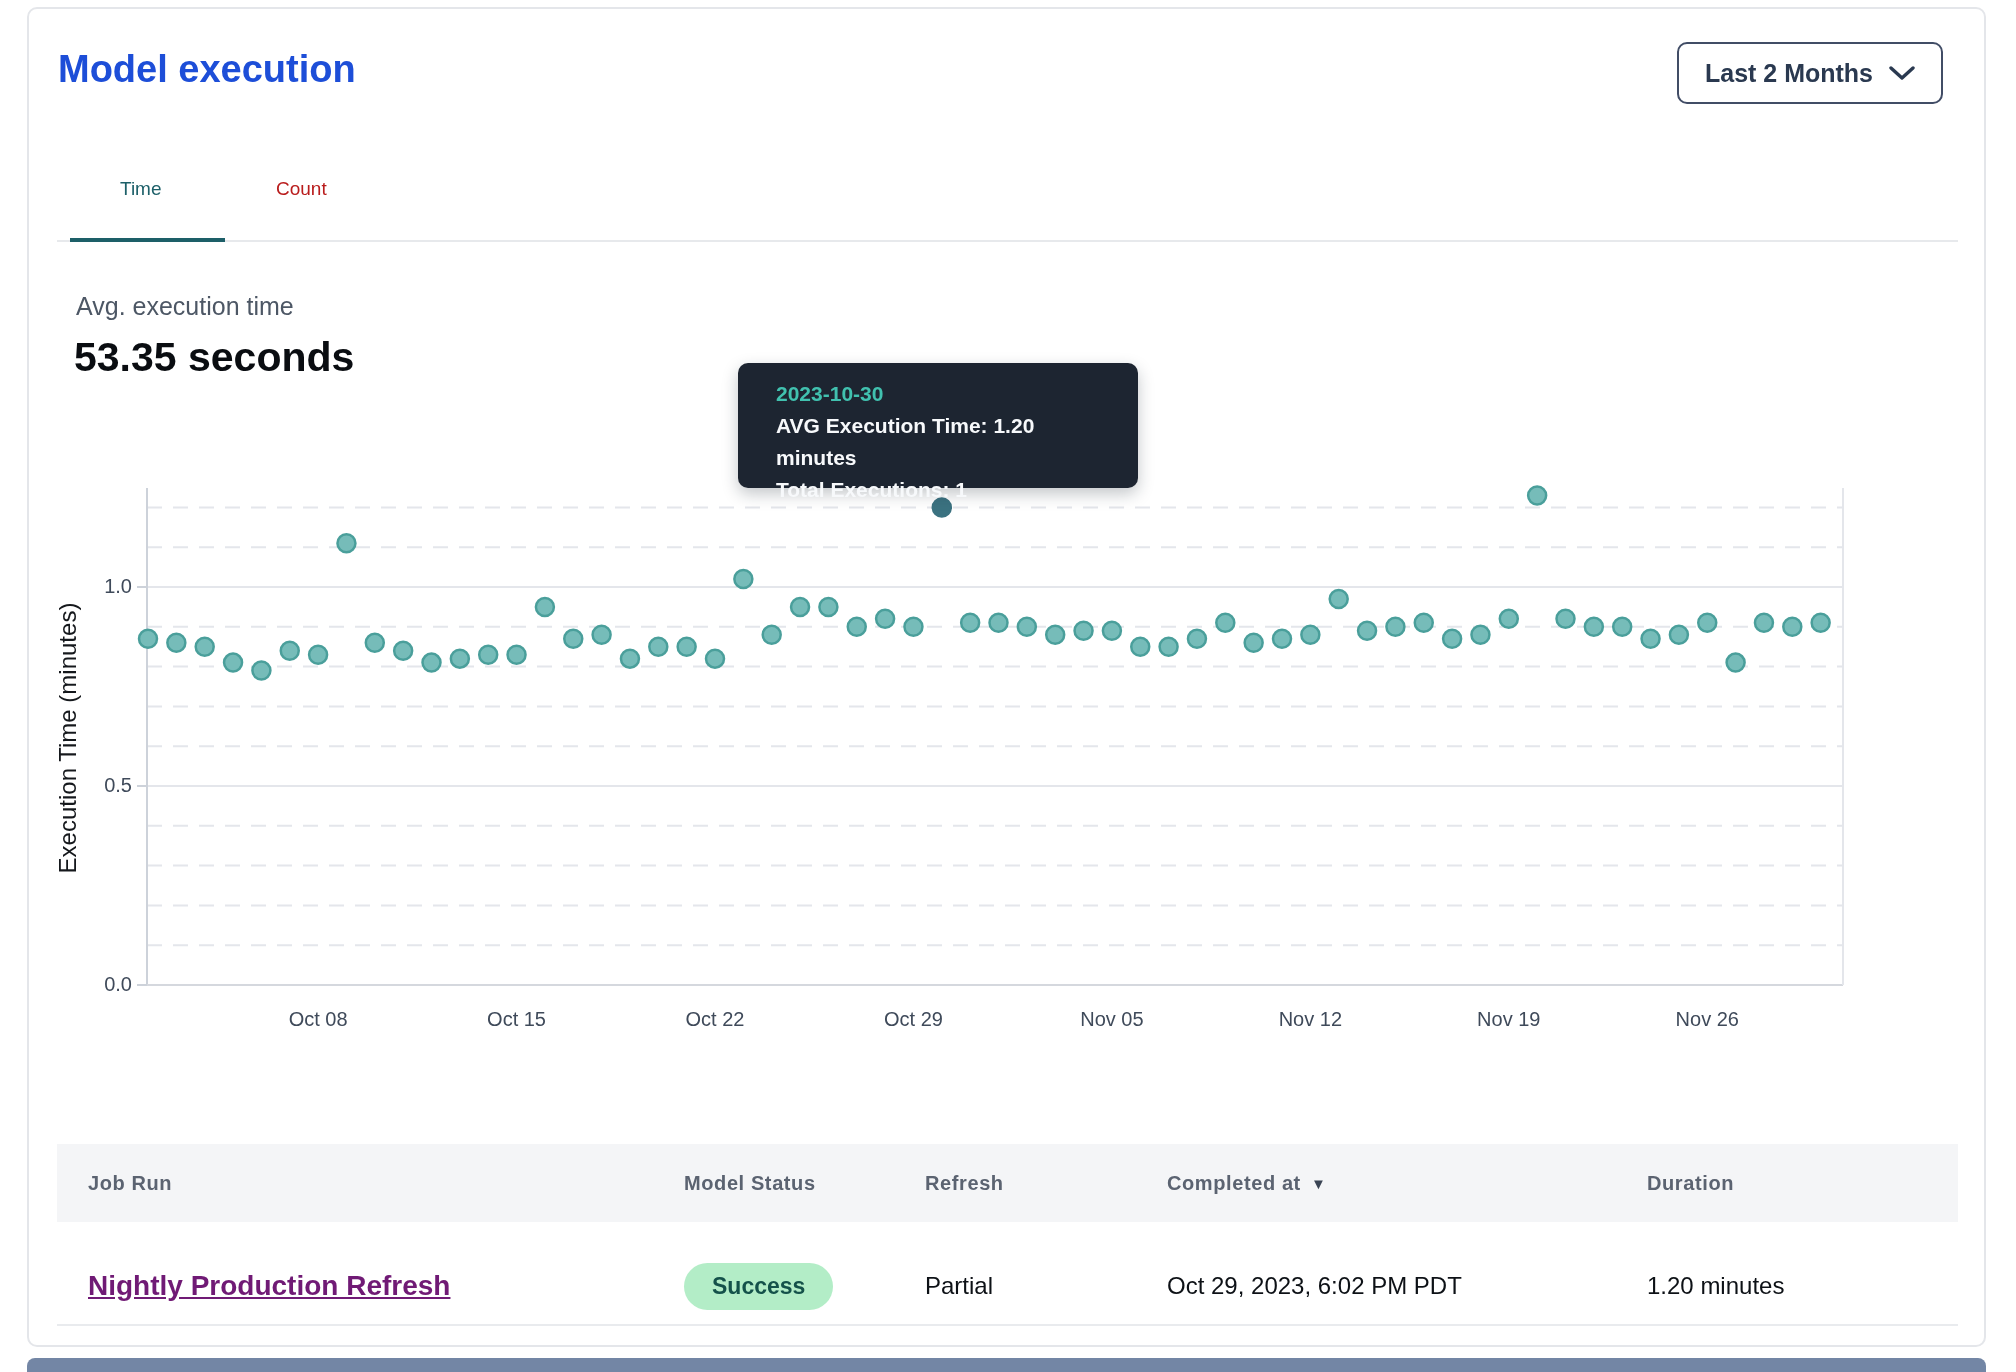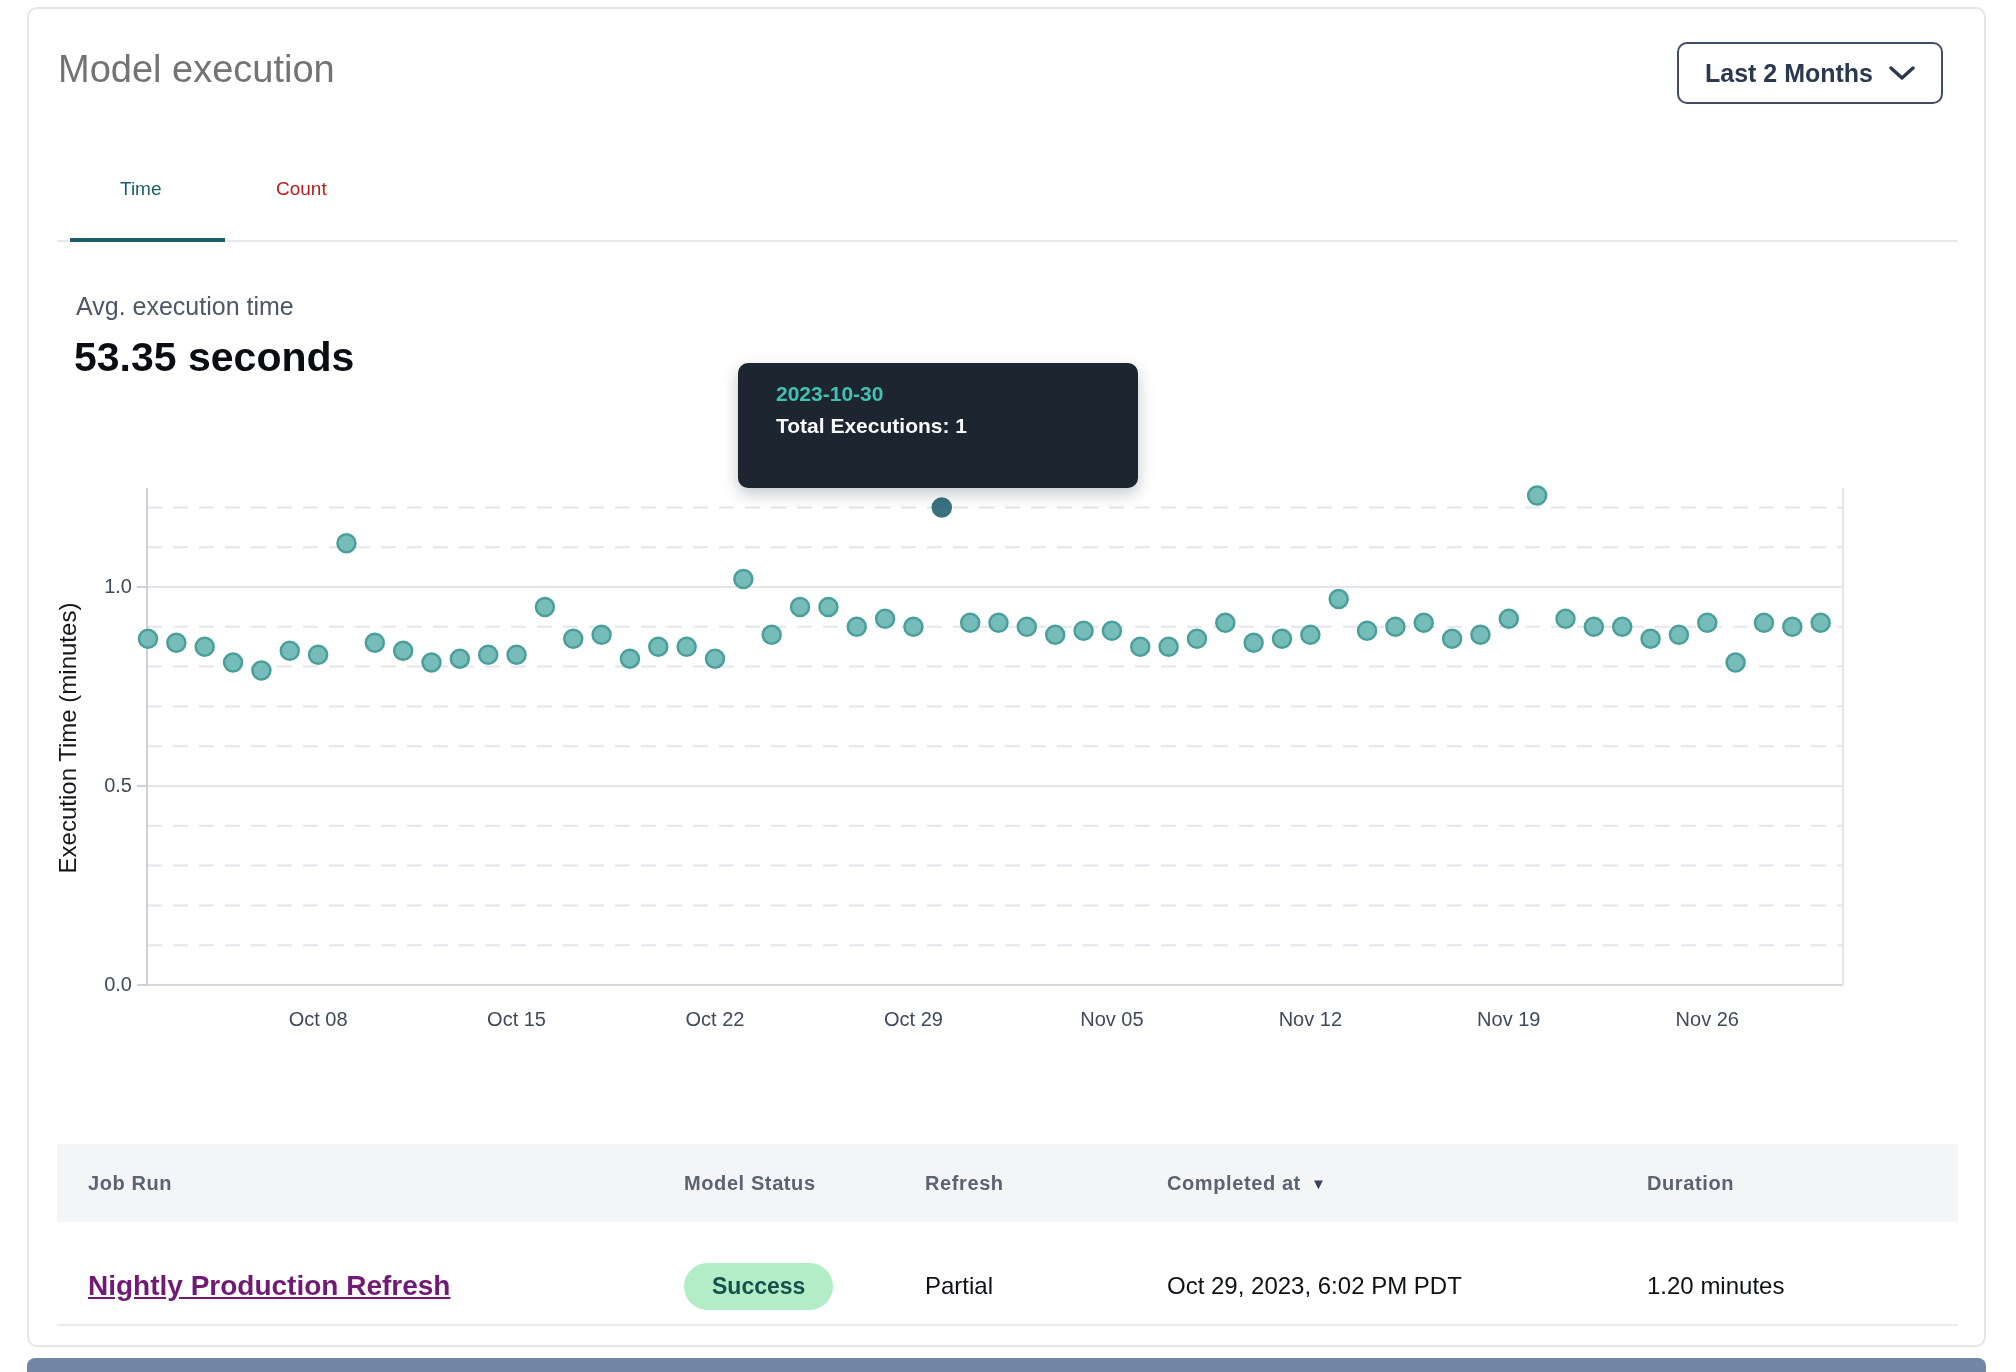--- a/index.html
+++ b/index.html
@@ -10,21 +10,21 @@
   }
   .card{
     position:absolute;left:27px;top:7px;width:1959px;height:1340px;
     background:#ffffff;border:2px solid #e4e6ea;border-radius:10px;box-sizing:border-box;
   }
   .next-card-edge{
     position:absolute;left:27px;top:1358px;width:1959px;height:14px;
     background:#7386a5;border-radius:8px 8px 0 0;
   }
   .title{
-    position:absolute;left:58px;top:48px;font-size:38px;font-weight:400;color:#737373;
+    position:absolute;left:58px;top:48px;font-size:38px;font-weight:700;color:#1d4ed8;
   }
   .range-btn{
     position:absolute;left:1677px;top:42px;width:266px;height:62px;box-sizing:border-box;
     border:2px solid #414d66;border-radius:10px;background:#fff;
     display:flex;align-items:center;justify-content:center;gap:16px;cursor:pointer;
   }
   .range-btn span{font-size:25px;font-weight:600;color:#2a3950;}
   .tab{position:absolute;top:178px;font-size:19px;font-weight:400;cursor:pointer;}
   .tab-time{left:120px;color:#1d6069;}
   .tab-count{left:276px;color:#b91c1c;}
@@ -85,20 +85,21 @@
 <div class="tab tab-time">Time</div>
 <div class="tab tab-count">Count</div>
 <div class="tabs-hairline"></div>
 <div class="tab-underline"></div>
 
 <div class="metric-label">Avg. execution time</div>
 <div class="metric-value">53.35 seconds</div>
 
 <div class="tooltip">
   <div class="tt-date">2023-10-30</div>
+  <div class="tt-line">AVG Execution Time: 1.20 minutes</div>
   <div class="tt-line">Total Executions: 1</div>
 </div>
 
 <svg id="chart-svg" width="2016" height="1372" viewBox="0 0 2016 1372">
     <line x1="147" y1="945.2" x2="1843" y2="945.2" stroke="#e4e6eb" stroke-width="2" stroke-dasharray="15 11"></line>
     <line x1="147" y1="905.4" x2="1843" y2="905.4" stroke="#e4e6eb" stroke-width="2" stroke-dasharray="15 11"></line>
     <line x1="147" y1="865.6" x2="1843" y2="865.6" stroke="#e4e6eb" stroke-width="2" stroke-dasharray="15 11"></line>
     <line x1="147" y1="825.8" x2="1843" y2="825.8" stroke="#e4e6eb" stroke-width="2" stroke-dasharray="15 11"></line>
     <line x1="147" y1="786" x2="1843" y2="786" stroke="#e4e6eb" stroke-width="2"></line>
     <line x1="147" y1="746.2" x2="1843" y2="746.2" stroke="#e4e6eb" stroke-width="2" stroke-dasharray="15 11"></line>

